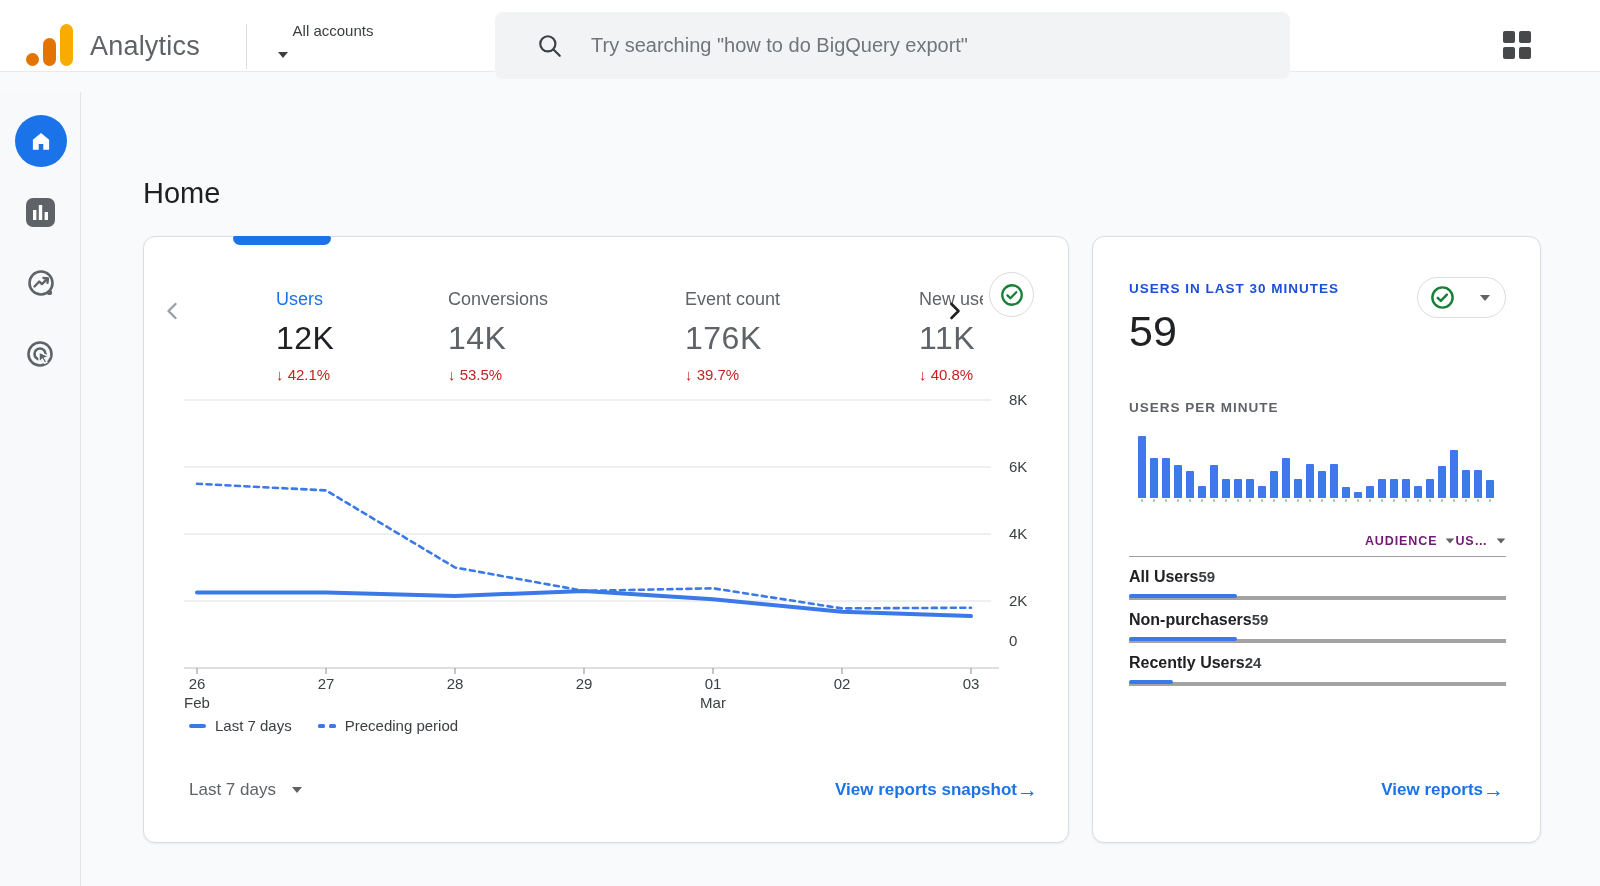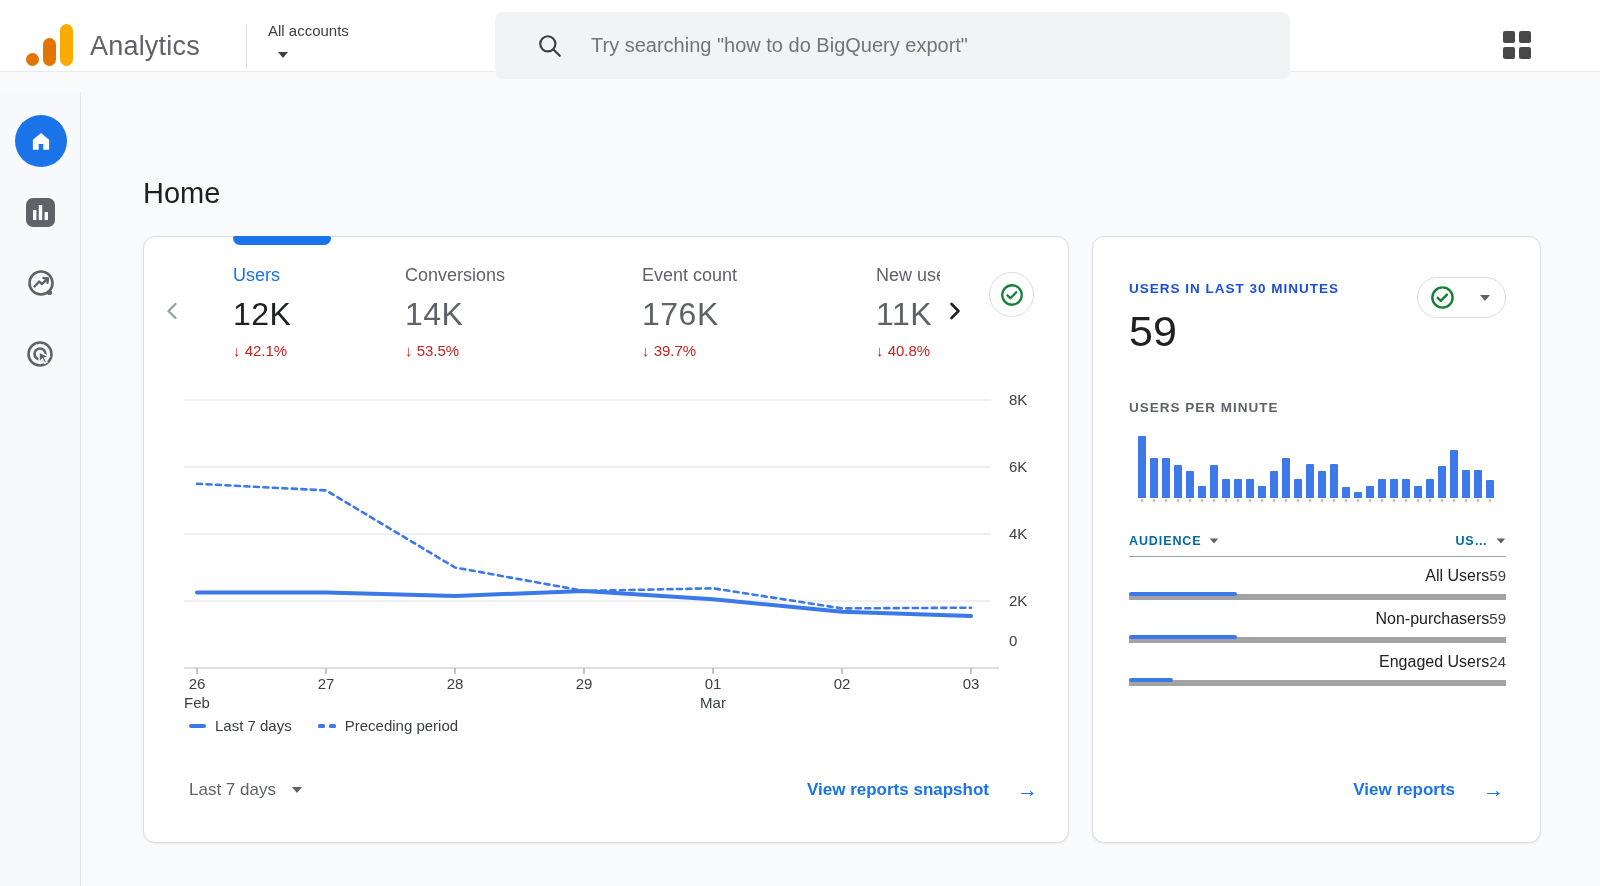--- a/index.html
+++ b/index.html
@@ -12,21 +12,21 @@
   
   .topbar { position:absolute; left:0; top:0; width:1600px; height:72px;
             background:#ffffff; border-bottom:1px solid #e8eaed; z-index:5; }
   .ga-logo { position:absolute; left:26px; top:26px; width:46px; height:42px; }
   .ga-logo .dot  { position:absolute; left:0;  bottom:2px; width:13px; height:13px; border-radius:50%; background:#e37400; }
   .ga-logo .bar-mid  { position:absolute; left:17px; bottom:2px; width:13px; height:28px; border-radius:7px; background:#e37400; }
   .ga-logo .bar-tall { position:absolute; left:34px; bottom:2px; width:13px; height:42px; border-radius:7px; background:#f9ab00; }
   .brand { position:absolute; left:90px; top:0; height:92px; display:flex; align-items:center;
            font-size:27px; color:#5f6368; letter-spacing:.2px; }
   .tb-divider { position:absolute; left:246px; top:24px; width:1px; height:45px; background:#dadce0; }
-  .account { position:absolute; left:268px; top:22px; width:130px; height:50px; cursor:pointer; }
+  .account { position:absolute; left:268px; top:22px; width:130px; height:50px; cursor:pointer;text-align:center; }
   .account .acct-label { font-size:15px; color:#3c4043; }
   .caret { width:0; height:0; border-left:5px solid transparent; border-right:5px solid transparent;
            border-top:6px solid #5f6368; display:inline-block; }
   .account .caret { position:absolute; left:10px; top:30px; border-top-color:#3c4043; }
   .searchbar { position:absolute; left:495px; top:12px; width:795px; height:67px;
                background:#f1f3f4; border-radius:8px; display:flex; align-items:center; }
   .searchbar svg { margin-left:42px; flex:0 0 auto; }
   .searchbar input { border:none; outline:none; background:transparent; margin-left:26px;
                      font-size:20px; color:#202124; width:640px; font-family:"Liberation Sans",sans-serif; }
   .searchbar input::placeholder { color:#70757a; opacity:1; }
@@ -46,21 +46,21 @@
 
   
   .card { position:absolute; background:#ffffff; border:1px solid #dadce0; border-radius:12px;
           box-shadow:0 1px 2px rgba(60,64,67,.08); }
   .card-left  { left:143px;  top:236px; width:926px; height:607px; }
   .card-right { left:1092px; top:236px; width:449px; height:607px; }
 
   
   .tab-indicator { position:absolute; left:89px; top:-1px; width:98px; height:9px;
                    background:#1a73e8; border-radius:3px 3px 10px 10px; }
-  .metric { position:absolute; top:28px; }
+  .metric { position:absolute; top:52px;margin-left:43px; }
   .metric .m-label { font-size:18px; color:#5f6368; margin-bottom:11px; }
   .metric .m-value { font-size:32px; color:#5f6368; line-height:1.08; letter-spacing:.5px; }
   .metric .m-delta { font-size:15px; color:#c5221f; margin-top:10px; white-space:nowrap; }
   .metric.active .m-label { color:#1a73e8; }
   .metric.active .m-value { color:#202124; }
   .metric.clipped { width:64px; overflow:hidden; }
   .metric.clipped > div { white-space:nowrap; }
   .chev { position:absolute; cursor:pointer; }
   .badge-circle { position:absolute; left:845px; top:35px; width:45px; height:45px; border-radius:50%;
                   border:1px solid #dadce0; background:#fff; display:flex; align-items:center; justify-content:center; cursor:pointer; }
@@ -68,21 +68,21 @@
   .trend-chart { position:absolute; left:0; top:155px; }
 
   .legend { position:absolute; left:45px; top:480px; display:flex; align-items:center; gap:26px; }
   .legend .item { display:flex; align-items:center; gap:9px; font-size:15px; color:#3c4043; }
   .dash { width:17px; height:4px; border-radius:2px; background:#3b78e8; }
   .dash2 { display:flex; gap:4px; }
   .dash2 i { width:7px; height:4px; border-radius:1.5px; background:#3b78e8; display:block; }
 
   .card-footer-left { position:absolute; left:45px; top:543px; display:flex; align-items:center; gap:16px;
                       font-size:17px; color:#5f6368; cursor:pointer; }
-  .link { position:absolute; display:flex; align-items:center; gap:28px; color:#1a73e8;
+  .link { position:absolute; display:flex; align-items:center; gap:0; color:#1a73e8;
           font-size:17px; font-weight:bold; cursor:pointer; }
   .link .arrow { font-size:21px; font-weight:normal; }
   .snapshot-link { right:30px; top:541px; }
   .realtime-link { right:36px; top:541px; }
 
   
   .rt-title { position:absolute; left:36px; top:44px; font-size:13.5px; font-weight:bold;
               color:#1d4ed8; letter-spacing:1px; }
   .rt-pill { position:absolute; right:34px; top:40px; width:89px; height:41px; border:1px solid #dadce0;
              border-radius:21px; background:#fff; display:flex; align-items:center;
@@ -91,28 +91,28 @@
   .rt-sub { position:absolute; left:36px; top:163px; font-size:13.5px; font-weight:bold;
             color:#5f6368; letter-spacing:1px; }
   .minute-wrap { position:absolute; left:45px; top:199px; width:356px; height:62px; }
   .minute-bars { display:flex; align-items:flex-end; gap:4px; height:62px; }
   .minute-bars .bar { flex:1 1 0; background:#3d79e8; border-radius:1px 1px 0 0; }
   .minute-ticks { display:flex; gap:4px; margin-top:1px; }
   .minute-ticks i { flex:1 1 0; display:flex; justify-content:center; }
   .minute-ticks i b { width:2px; height:3px; background:#bdc1c6; display:block; }
 
   .aud-header { position:absolute; left:36px; top:297px; width:377px; display:flex;
-                justify-content:space-between; align-items:center; font-size:12.5px; font-weight:bold;
-                color:#0369a1; letter-spacing:.9px; }
+                justify-content:flex-end; align-items:center; font-size:12.5px; font-weight:bold;
+                color:#701a75; letter-spacing:.9px; }
   .aud-header .hcell { display:flex; align-items:center; gap:8px; cursor:pointer; }
   .aud-header .caret { border-top-color:#5f6368; transform:scale(.85); }
   .aud-divider { position:absolute; left:36px; top:319px; width:377px; height:1px; background:#9aa0a6; }
   .aud-rows { position:absolute; left:36px; top:320px; width:377px; }
   .aud-row { position:relative; height:43px; display:flex; align-items:center;
-             justify-content:flex-end; border-bottom:6px solid #a3a3a3; }
+             justify-content:flex-start; border-bottom:4px solid #a3a3a3;font-weight:bold; }
   .aud-row .r-label { font-size:16px; color:#202124; }
   .aud-row .r-value { font-size:15px; color:#3c4043; }
   .aud-row .r-bar { position:absolute; left:0; bottom:-2px; height:4px; border-radius:2px; background:#3b78e8; }
 </style>
 </head>
 <body>
 
 <header class="topbar">
   <div class="ga-logo">
     <span class="dot"></span>
@@ -425,21 +425,21 @@
       <span class="r-label">All Users</span>
       <span class="r-value">59</span>
       <span class="r-bar" style="width: 108px;"></span>
     </div>
     <div class="aud-row">
       <span class="r-label">Non-purchasers</span>
       <span class="r-value">59</span>
       <span class="r-bar" style="width: 108px;"></span>
     </div>
     <div class="aud-row">
-      <span class="r-label">Engaged Users</span>
+      <span class="r-label">Recently Users</span>
       <span class="r-value">24</span>
       <span class="r-bar" style="width: 44px;"></span>
     </div>
   </div>
 
   <div class="link realtime-link">
     <span>View reports</span>
     <span class="arrow">→</span>
   </div>
 </section>

